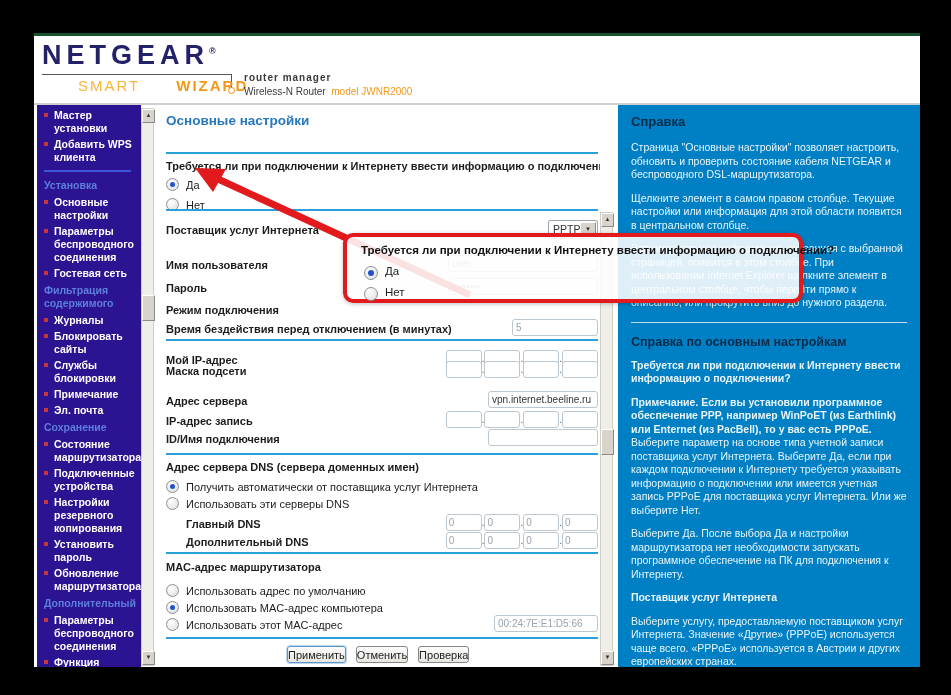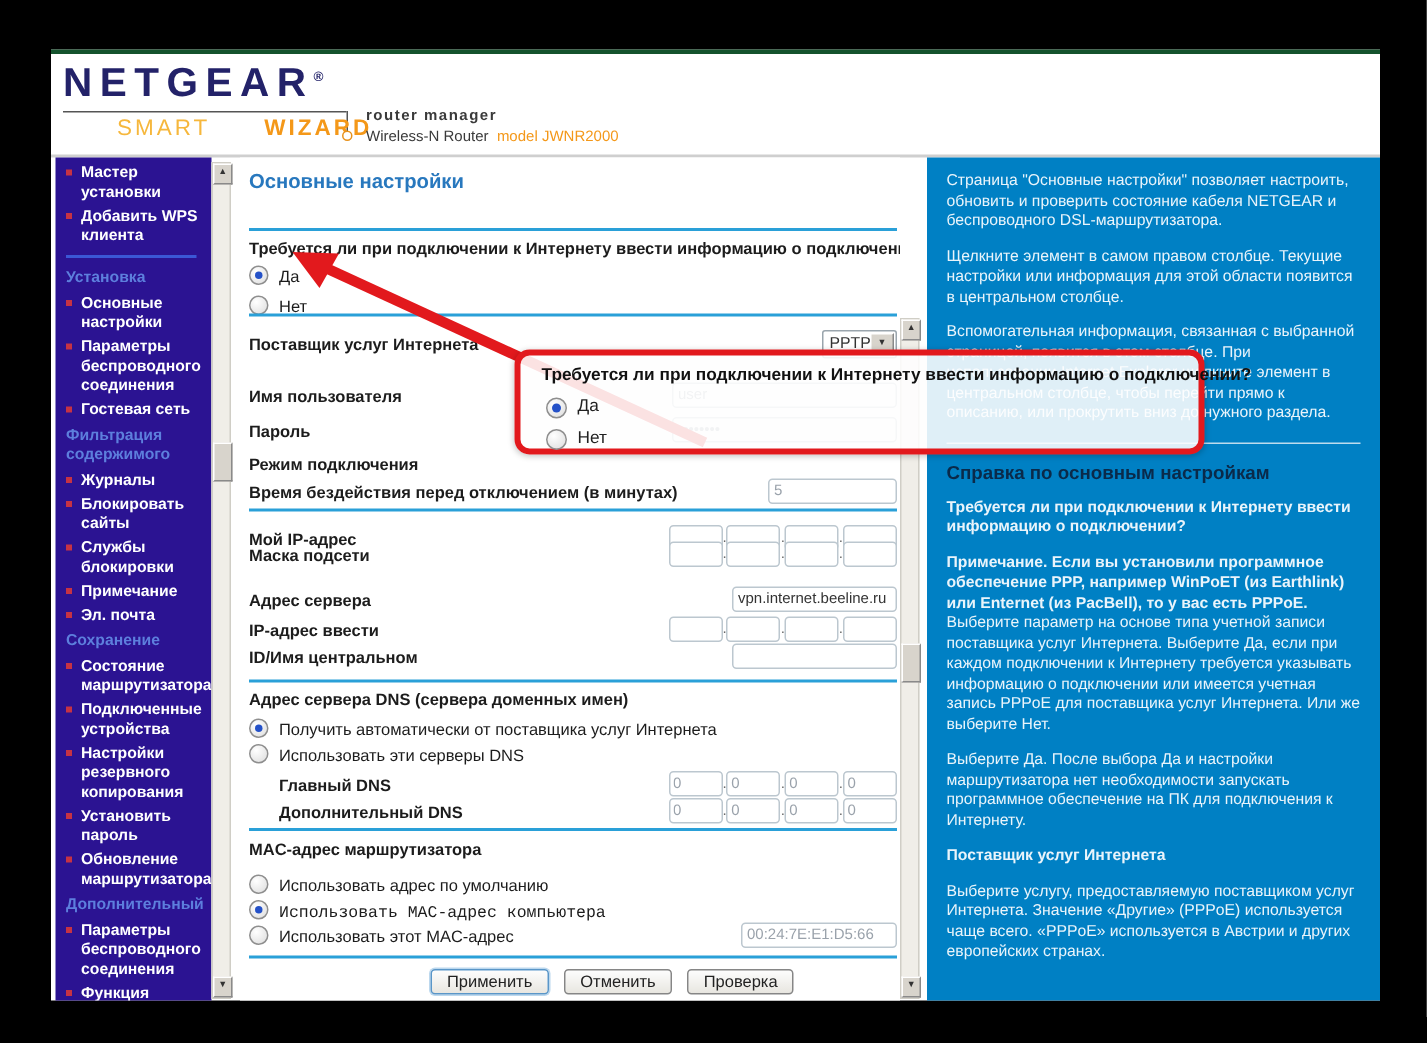--- a/index.html
+++ b/index.html
@@ -53,21 +53,21 @@
       background:radial-gradient(circle at 35% 30%,#fff,#dcdcdc);vertical-align:-2px;margin-right:7px;cursor:pointer;}
   .rb.on::after{content:"";display:block;width:5px;height:5px;margin:3px;border-radius:50%;background:#2451c8;}
   .rlabel{font-size:11px;color:#1c1c1c;line-height:18px;}
   .sect{position:absolute;left:6px;font-size:11px;font-weight:bold;color:#1c1c1c;}
   .select{position:absolute;right:0;top:0;height:17px;border:1px solid #9aa5ad;background:#fff;
           border-radius:2px;font-size:10.5px;color:#333;cursor:pointer;}
   .sel-text{display:inline-block;padding:2px 4px 0 4px;vertical-align:top;}
   .sel-btn{position:absolute;right:1px;top:1px;bottom:1px;width:14px;background:#d8d4cc;border:1px solid #fff;
            border-right-color:#8a8a8a;border-bottom-color:#8a8a8a;font-size:6px;color:#333;text-align:center;line-height:13px;}
   .btnrow{position:absolute;left:127px;display:flex;gap:10px;}
-  .btn{height:17px;padding:0 10px;font-size:11px;color:#222;background:linear-gradient(#fdfdfd,#e8e6e0);
+  .btn{height:17px;padding:0 0;font-size:11px;color:#222;background:linear-gradient(#fdfdfd,#e8e6e0);
        border:1px solid #868686;border-radius:3px;cursor:pointer;font-family:"Liberation Sans",sans-serif;}
   .btn.primary{border-color:#5a96c8;box-shadow:0 0 0 1px #bcd8ee;}
   
   .help{position:absolute;left:584px;top:69px;width:302px;height:562px;background:#0080c4;overflow:hidden;
         padding:9px 13px;box-sizing:border-box;}
   .hh1{font-size:13px;font-weight:bold;color:#0a2a4a;margin:0 0 12px 0;}
   .hp{font-size:10.5px;line-height:13.5px;color:#e9f4fb;margin:0 0 10px 0;}
   .hb{font-weight:bold;}
   .m0{margin-bottom:0;}
   .hh{font-size:12.5px;font-weight:bold;color:#0a2a4a;margin:4px 0 10px 0;}
@@ -170,25 +170,25 @@
     </div>
     <div class="frow" style="top:256px;">
       <span class="flabel">Маска подсети</span>
       <span class="octets"><input class="oct" style=""><span>.</span><input class="oct" style=""><span>.</span><input class="oct" style=""><span>.</span><input class="oct" style=""></span>
     </div>
     <div class="frow" style="top:286px;">
       <span class="flabel">Адрес сервера</span>
       <input class="ftext w110" value="vpn.internet.beeline.ru" style="">
     </div>
     <div class="frow" style="top:306px;">
-      <span class="flabel">IP-адрес ввести</span>
+      <span class="flabel">IP-адрес запись</span>
       <span class="octets"><input class="oct" style=""><span>.</span><input class="oct" style=""><span>.</span><input class="oct" style=""><span>.</span><input class="oct" style=""></span>
     </div>
     <div class="frow" style="top:324px;">
-      <span class="flabel">ID/Имя центральном</span>
+      <span class="flabel">ID/Имя подключения</span>
       <input class="ftext w110" value="" style="">
     </div>
     <div class="divider" style="top:348px;"></div>
 
     <div class="sect" style="top:356px;">Адрес сервера DNS (сервера доменных имен)</div>
     <div class="frow" style="top:372px;">
       <span class="rb on"></span><span class="rlabel">Получить автоматически от поставщика услуг Интернета</span>
     </div>
     <div class="frow" style="top:389px;">
       <span class="rb"></span><span class="rlabel">Использовать эти серверы DNS</span>
@@ -200,21 +200,21 @@
     <div class="frow indent" style="top:427px;">
       <span class="flabel">Дополнительный DNS</span>
       <span class="octets"><input class="oct" value="0" style=""><span>.</span><input class="oct" value="0" style=""><span>.</span><input class="oct" value="0" style=""><span>.</span><input class="oct" value="0" style=""></span>
     </div>
     <div class="divider" style="top:447px;"></div>
 
     <div class="sect" style="top:456px;">MAC-адрес маршрутизатора</div>
     <div class="frow" style="top:476px;">
       <span class="rb"></span><span class="rlabel">Использовать адрес по умолчанию</span>
     </div>
-    <div class="frow" style="top:493px;font-family:Liberation Mono, monospace;">
+    <div class="frow" style="top:493px;">
       <span class="rb on"></span><span class="rlabel">Использовать MAC-адрес компьютера</span>
     </div>
     <div class="frow" style="top:510px;">
       <span class="rb"></span><span class="rlabel">Использовать этот MAC-адрес</span>
       <input class="ftext dim w104" value="00:24:7E:E1:D5:66" style="">
     </div>
     <div class="divider" style="top:532px;"></div>
 
     <div class="btnrow" style="top:541px;">
       <button class="btn primary">Применить</button>
@@ -223,20 +223,21 @@
     </div>
   </div>
 
   <div class="vscroll" style="left:566px;top:176px;height:454px;">
     <div class="sb-btn up">▲</div>
     <div class="sb-thumb" style="top:216px;"></div>
     <div class="sb-btn down">▼</div>
   </div>
 
   <div class="help">
+    <div class="hh1">Справка</div>
     <div id="help-body">
         <div class="hp">Страница "Основные настройки" позволяет настроить, обновить и проверить состояние кабеля NETGEAR и беспроводного DSL-маршрутизатора.</div>
         <div class="hp">Щелкните элемент в самом правом столбце. Текущие настройки или информация для этой области появится в центральном столбце.</div>
         <div class="hp">Вспомогательная информация, связанная с выбранной страницей, появится в этом столбце. При использовании Internet Explorer щелкните элемент в центральном столбце, чтобы перейти прямо к описанию, или прокрутить вниз до нужного раздела.</div>
         <div class="hhr"></div>
         <div class="hh">Справка по основным настройкам</div>
         <div class="hp hb">Требуется ли при подключении к Интернету ввести информацию о подключении?</div>
         <div class="hp hb m0">Примечание. Если вы установили программное обеспечение PPP, например WinPoET (из Earthlink) или Enternet (из PacBell), то у вас есть PPPoE.</div>
         <div class="hp">Выберите параметр на основе типа учетной записи поставщика услуг Интернета. Выберите Да, если при каждом подключении к Интернету требуется указывать информацию о подключении или имеется учетная запись PPPoE для поставщика услуг Интернета. Или же выберите Нет.</div>
         <div class="hp">Выберите Да. После выбора Да и настройки маршрутизатора нет необходимости запускать программное обеспечение на ПК для подключения к Интернету.</div>

